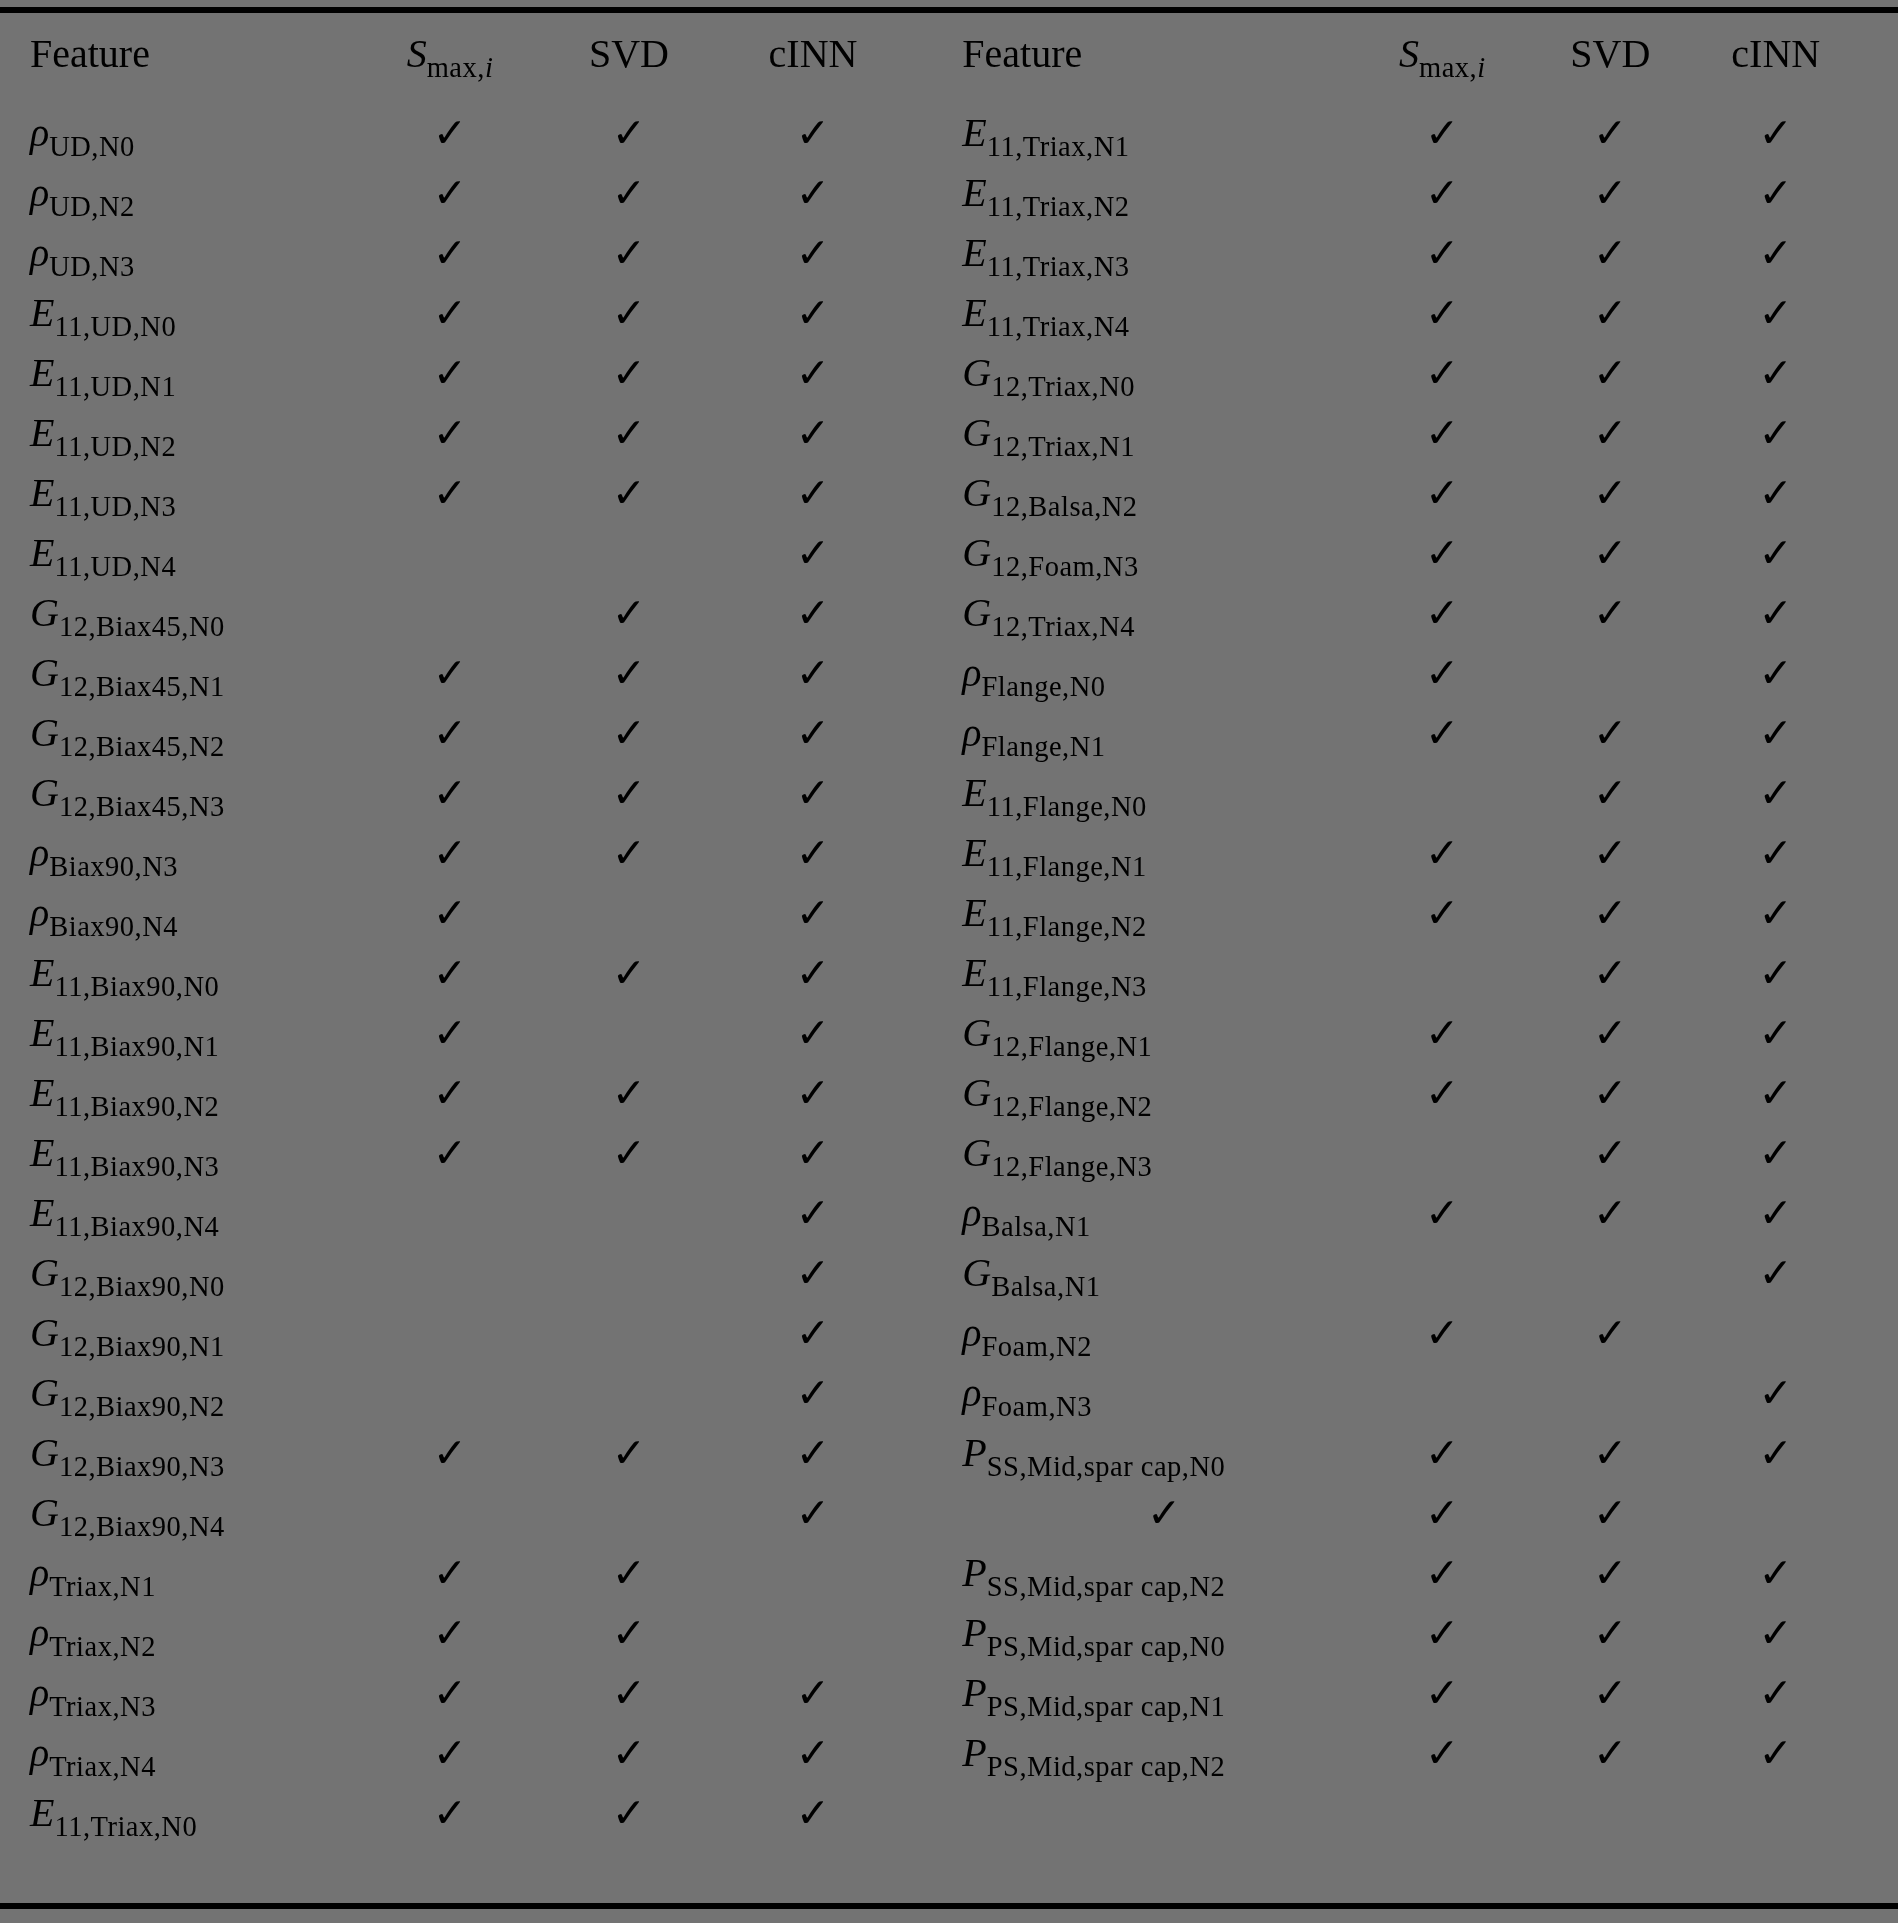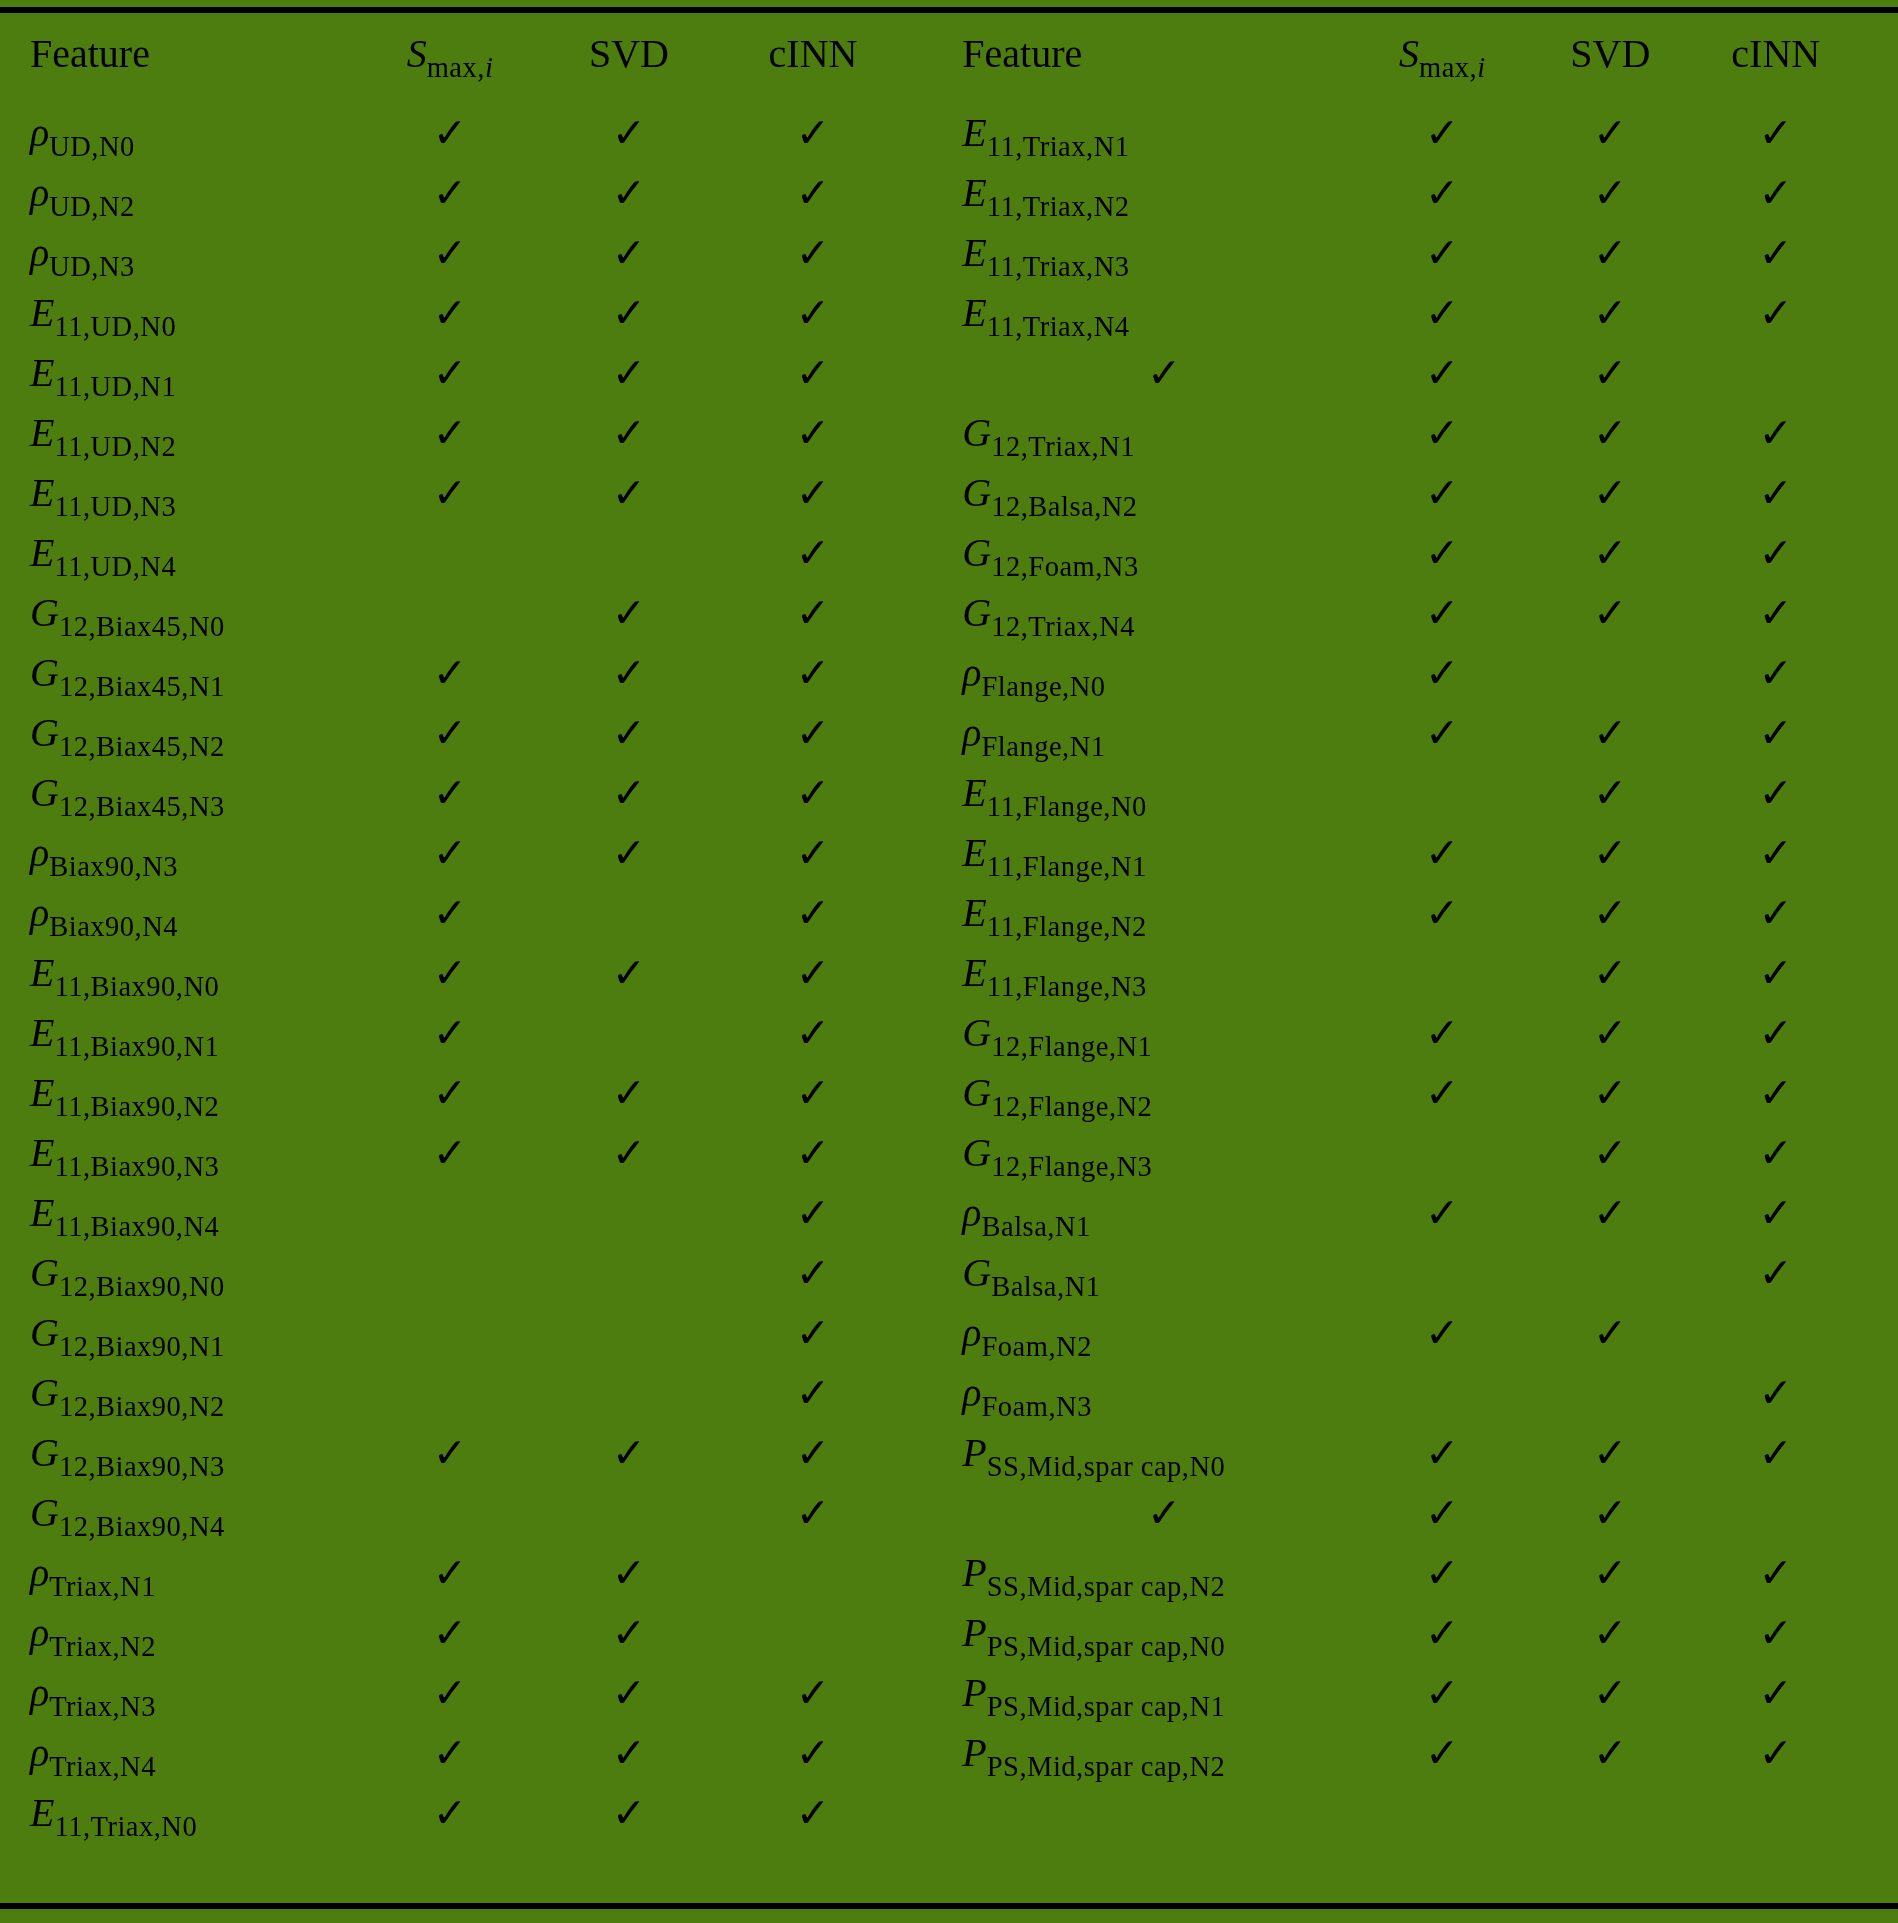--- a/index.html
+++ b/index.html
@@ -1,20 +1,20 @@
 <!DOCTYPE html>
 <html style="font-size:14.7px"><head>
 <meta charset="utf-8">
 <style>
   html, body { margin: 0; padding: 0; background: #ffffff; }
   .page {
     position: relative;
     width: 1898px;
     height: 1924px;
-    background: #4d7c0f;
+    background: #737373;
     color: #000000;
     font-family: "Liberation Serif", "DejaVu Serif", serif;
     overflow: hidden;
   }
   .rule { position: absolute; left: 0; right: 0; background: #000000; }
   .rule.top { top: 7.3px; height: 5.5px; }
   .rule.bottom { top: 1903px; height: 5.5px; }
 
   .header-band { position: absolute; top: 13px; left: 0; right: 0; height: 82px; display: flex; }
   .body-band { position: absolute; top: 103px; left: 0; right: 0; display: flex; justify-content: center; }
@@ -269,20 +269,21 @@
           <div class="cell chk mark">✓</div>
           <div class="cell chk mark">✓</div>
         </div>
         <div class="frow">
           <div class="cell feat"><span class="sym">E</span><sub>11,Triax,N4</sub></div>
           <div class="cell chk mark">✓</div>
           <div class="cell chk mark">✓</div>
           <div class="cell chk mark">✓</div>
         </div>
         <div class="frow">
+          <div class="cell feat"><span class="sym">G</span><sub>12,Triax,N0</sub></div>
           <div class="cell chk mark">✓</div>
           <div class="cell chk mark">✓</div>
           <div class="cell chk mark">✓</div>
         </div>
         <div class="frow">
           <div class="cell feat"><span class="sym">G</span><sub>12,Triax,N1</sub></div>
           <div class="cell chk mark">✓</div>
           <div class="cell chk mark">✓</div>
           <div class="cell chk mark">✓</div>
         </div>

